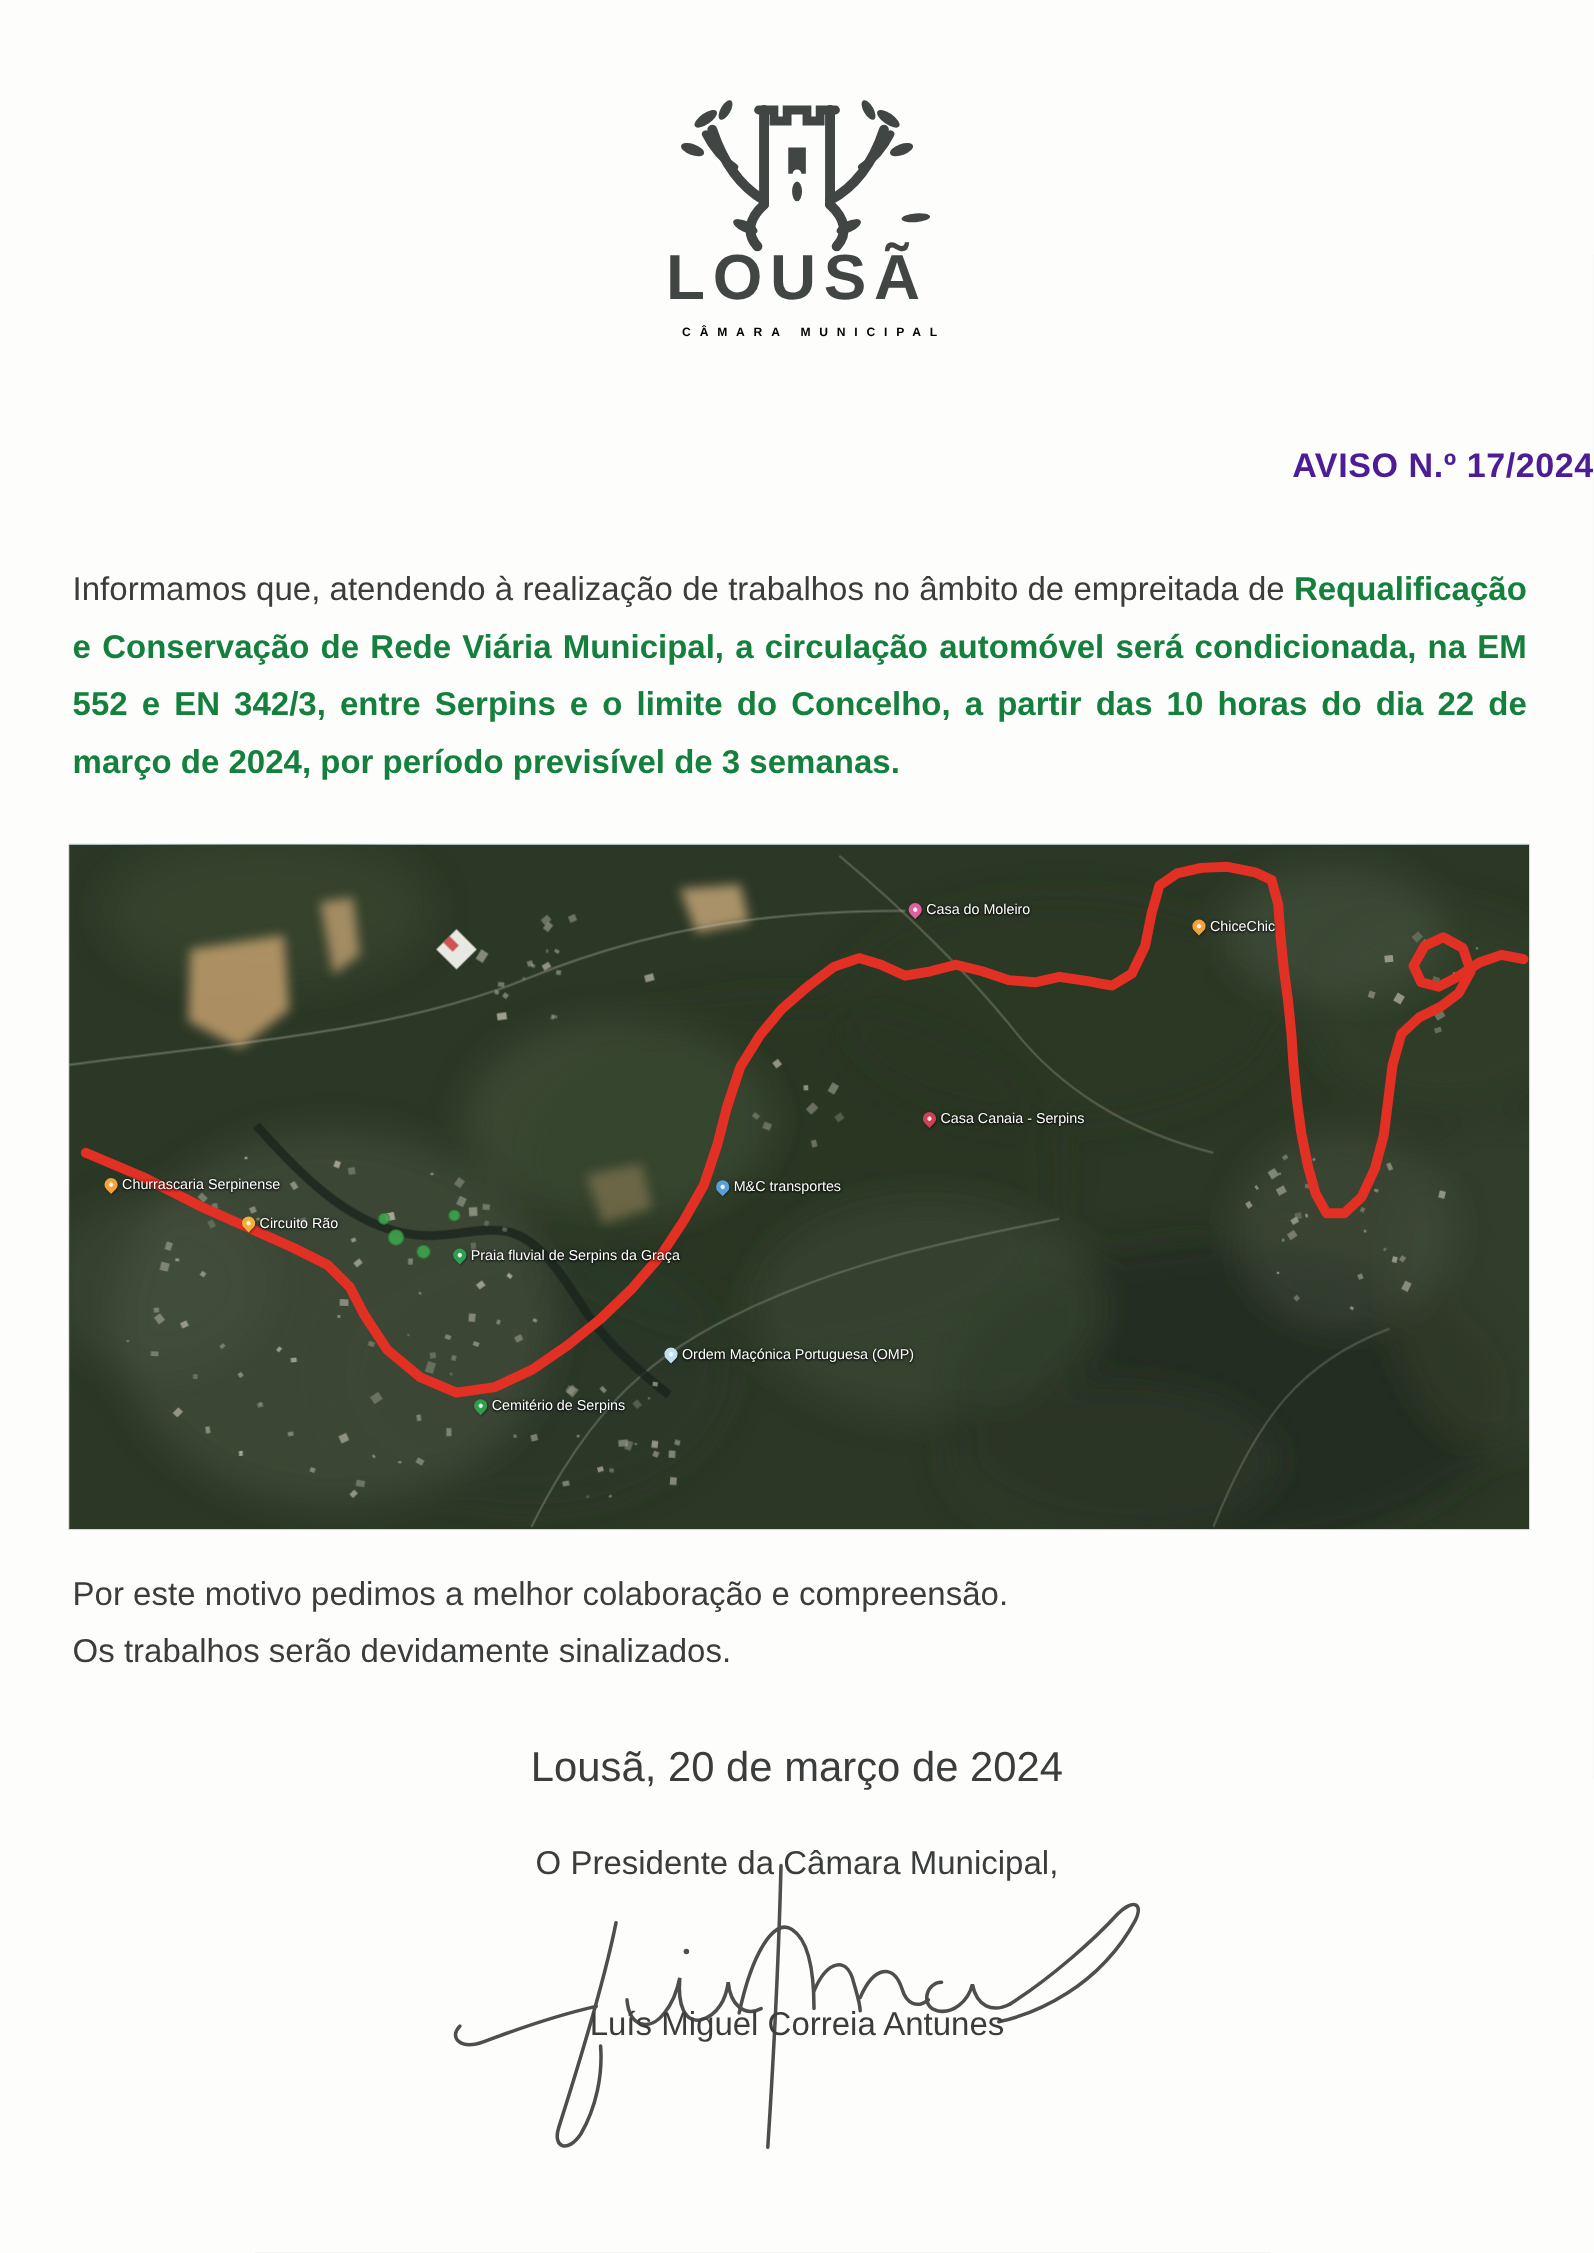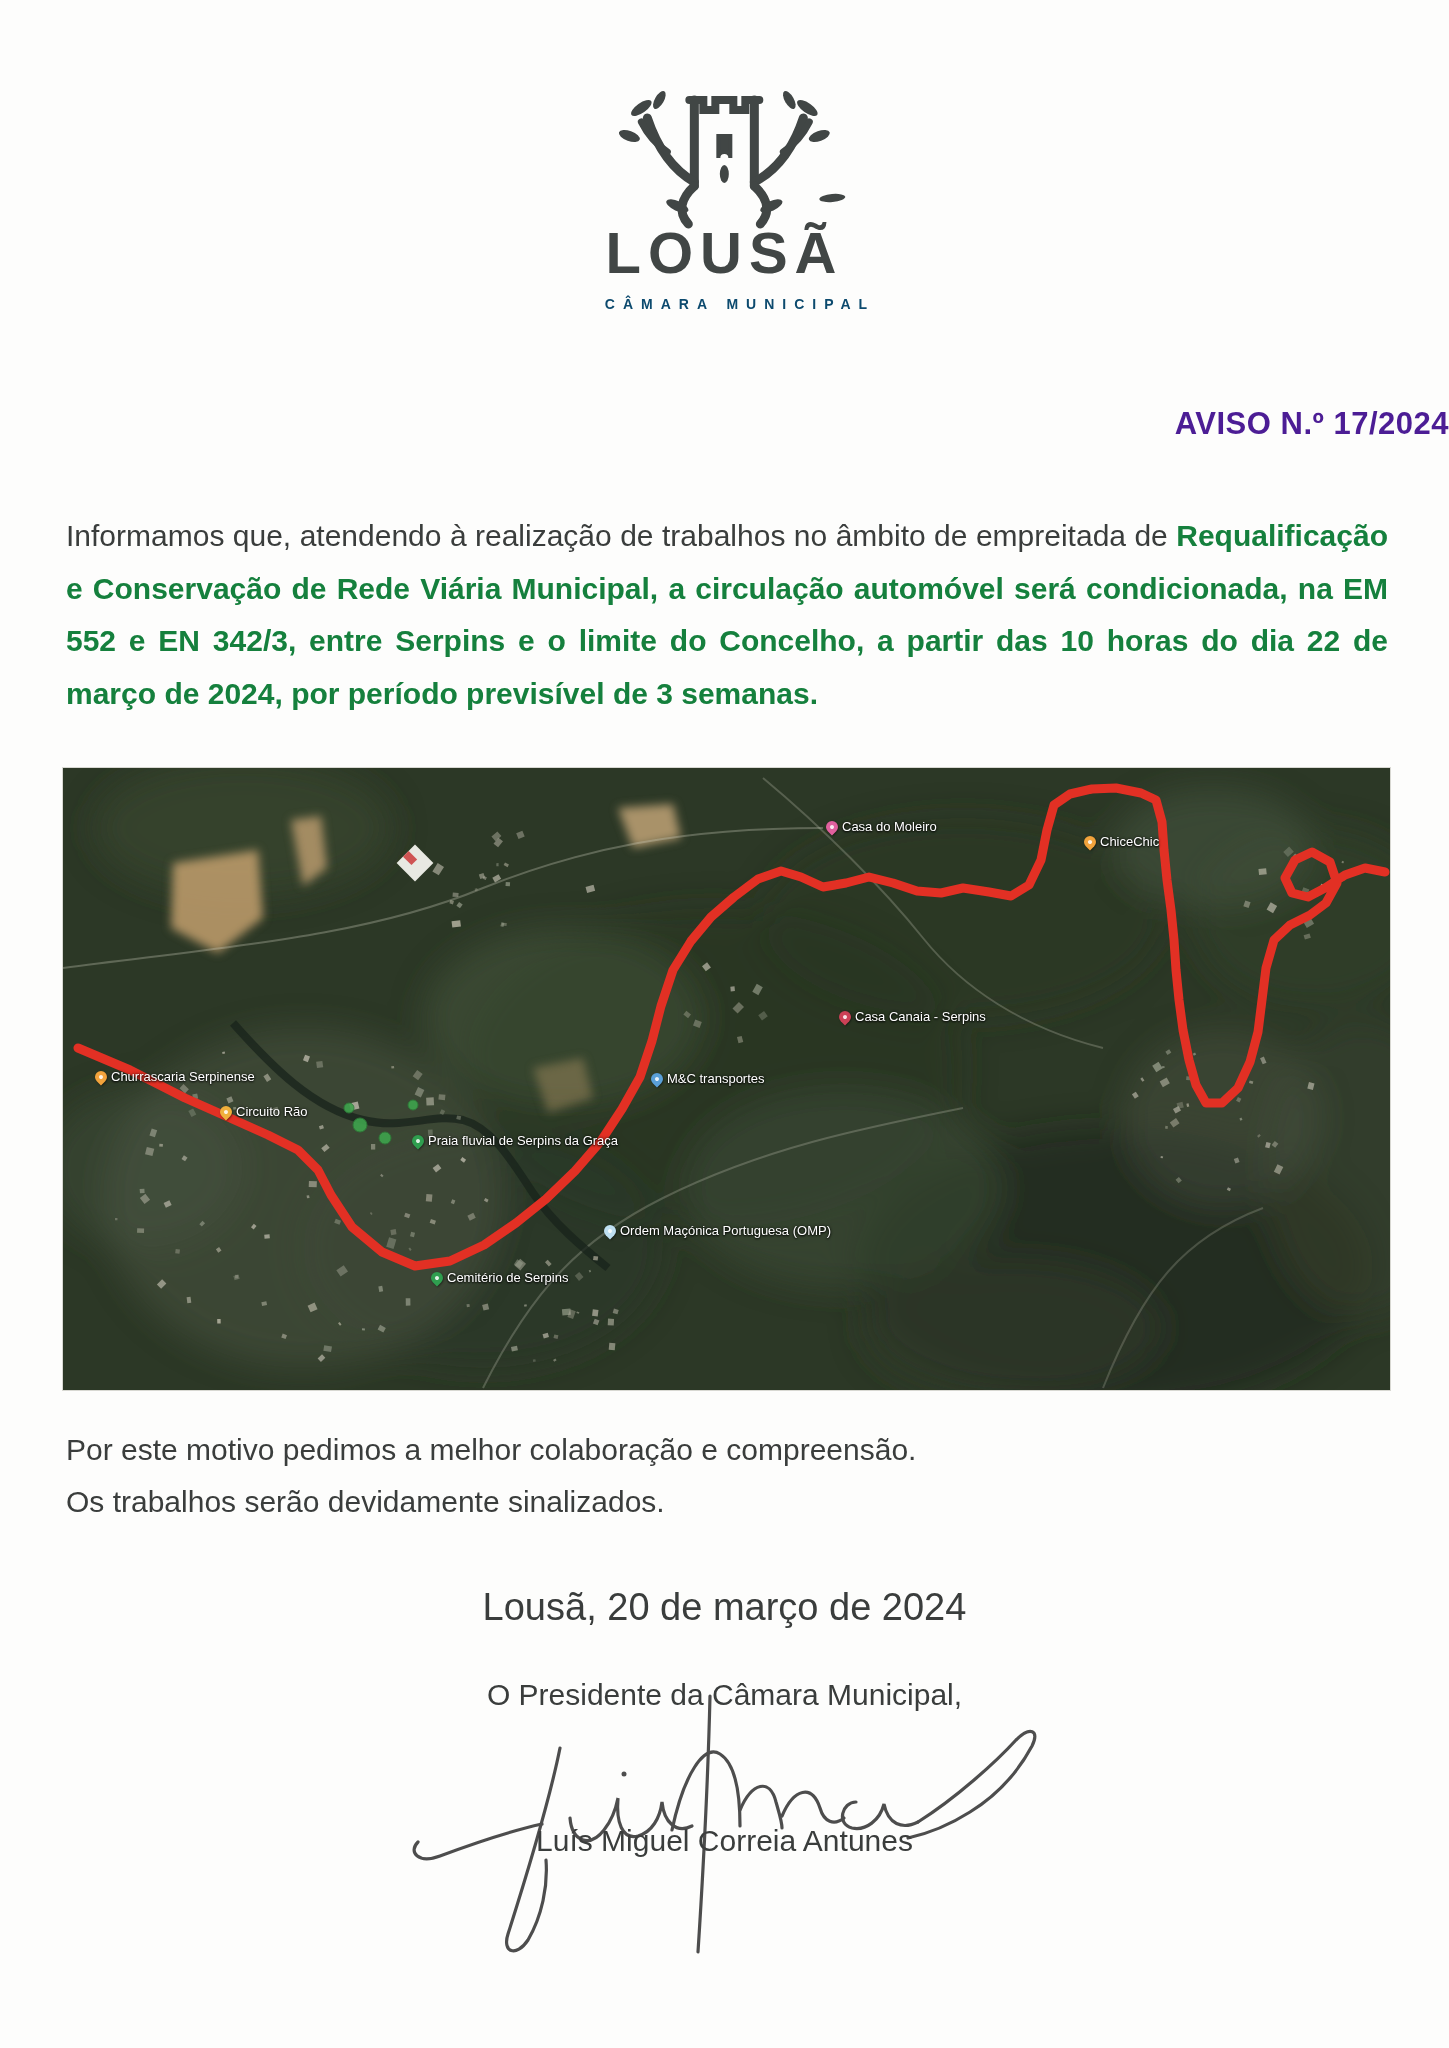--- a/index.html
+++ b/index.html
@@ -10,21 +10,21 @@
     color:#3a3d3c;
   }
   
   .logo{position:absolute;top:78px;left:50%;transform:translateX(-50%);text-align:center;}
   .logo svg{display:block;margin:0 auto;}
   .wordmark{
     font-size:58px;font-weight:700;letter-spacing:7px;color:#41464
     5;color:#414645;margin-top:-14px;line-height:1;
   }
   .logo-sub{
-    font-size:14px;font-weight:700;letter-spacing:8px;color:#0c4a6e;margin-top:14px;margin-left:31px;
+    font-size:11px;font-weight:700;letter-spacing:8px;color:#000000;margin-top:14px;margin-left:31px;
   }
   
   .title{
     position:absolute;top:406px;left:0;width:100%;text-align:right;
     font-size:31px;font-weight:700;color:#4c1d95;letter-spacing:.5px;
   }
   
   .para{
     position:absolute;left:66px;top:480px;width:1322px;
     font-size:30px;line-height:52.5px;text-align:justify;color:#3a3d3c;

